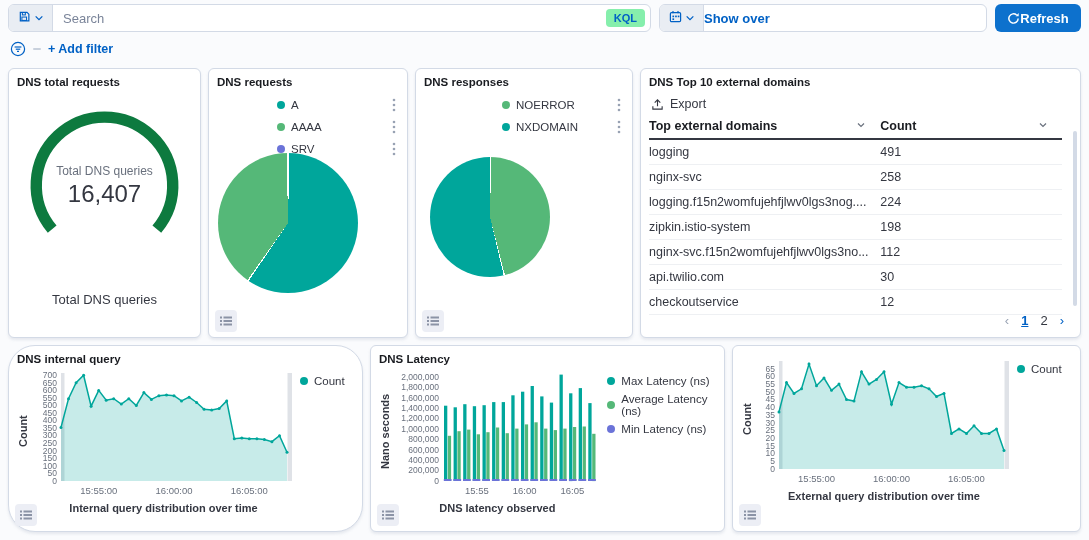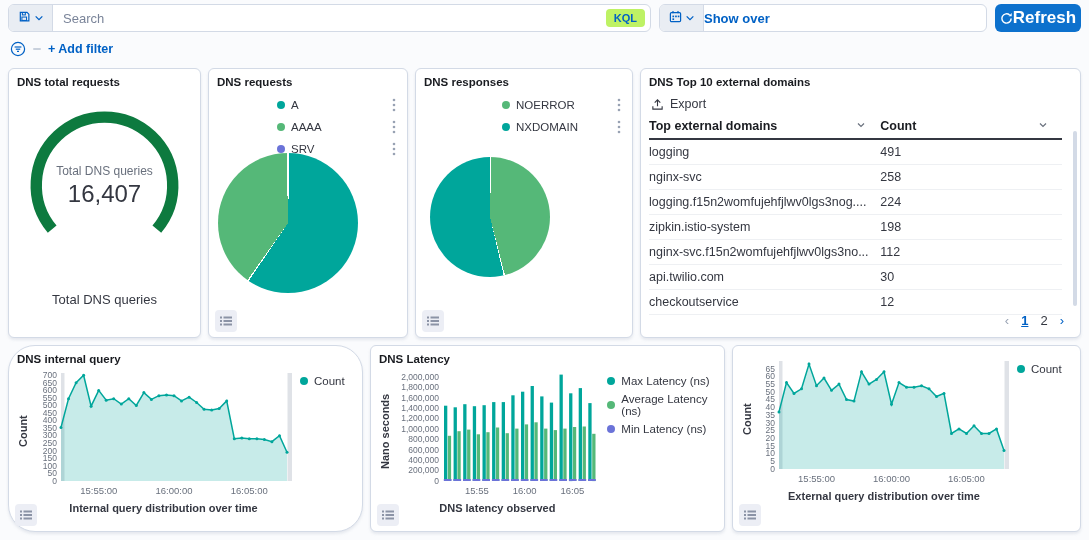--- a/index.html
+++ b/index.html
@@ -7,25 +7,25 @@
     margin: 0; width: 1089px; height: 540px; overflow: hidden;
     background: #fafbfd; color: #343741;
     font-family: "Liberation Sans", sans-serif;
   }
   
   .topbar { display: flex; gap: 8px; padding: 4px 8px 0; align-items: center; }
   .searchbar { flex: 1; display: flex; height: 28px; border: 1px solid #d3dae6; border-radius: 6px; background: #fff; overflow: hidden; align-items: stretch; }
   .seg-btn { width: 44px; background: #e9edf3; border-right: 1px solid #d3dae6; display: flex; align-items: center; justify-content: center; gap: 3px; color: #0061c5; cursor: pointer; }
   .searchbar input { flex: 1; border: none; outline: none; padding: 0 10px; font-size: 13px; color: #343741; font-family: inherit; background: transparent; }
   .searchbar input::placeholder { color: #7a8499; }
-  .kql-badge { align-self: center; margin-right: 5px; background: #bef264; color: #0061c5; font-weight: 700; font-size: 11px; padding: 3px 8px; border-radius: 4px; cursor: pointer; }
+  .kql-badge { align-self: center; margin-right: 5px; background: #86efac; color: #0061c5; font-weight: 700; font-size: 11px; padding: 3px 8px; border-radius: 4px; cursor: pointer; }
   .datebar { width: 328px; display: flex; height: 28px; border: 1px solid #d3dae6; border-radius: 6px; background: #fff; overflow: hidden; }
   .time-range { flex: 1; font-size: 13px; display: flex; align-items: center; padding-left: 12px; color: #343741; cursor: pointer; }
   .show-dates { color: #0061c5; font-weight: 600; font-size: 13px; display: flex; align-items: center; padding-right: 12px; cursor: pointer; }
-  .refresh-btn { width: 86px; height: 28px; background: #0d71cd; color: #fff; border: none; border-radius: 6px; font-weight: 700; font-size: 17px; display: flex; align-items: center; justify-content: center; gap: 0; cursor: pointer; font-family: inherit; }
+  .refresh-btn { width: 86px; height: 28px; background: #0d71cd; color: #fff; border: none; border-radius: 6px; font-weight: 700; font-size: 13px; display: flex; align-items: center; justify-content: center; gap: 0; cursor: pointer; font-family: inherit; }
   .filter-row { display: flex; align-items: center; gap: 7px; padding: 8px 10px 0; height: 26px; text-align: center; }
   .filter-dash { width: 8px; height: 2px; background: #c9d1dd; border-radius: 1px; }
   .add-filter { color: #0061c5; font-size: 12.5px; font-weight: 600; cursor: pointer; }
   
   .grid { padding: 10px 8px 0; display: flex; flex-direction: column; gap: 7px; }
   .g-row { display: flex; gap: 7px; justify-content: center; }
   .panel { background: #fff; border: 1px solid #d3dae6; border-radius: 6px; box-shadow: 0 2px 3px rgba(152,162,179,0.2); position: relative; padding: 7px 8px; }
   .row1 .panel { height: 270px; }
   .row2 .panel { height: 187px; }
   .p1 { width: 193px; } .p2 { width: 200px; } .p3 { width: 218px; } .p4 { flex: 1; }

